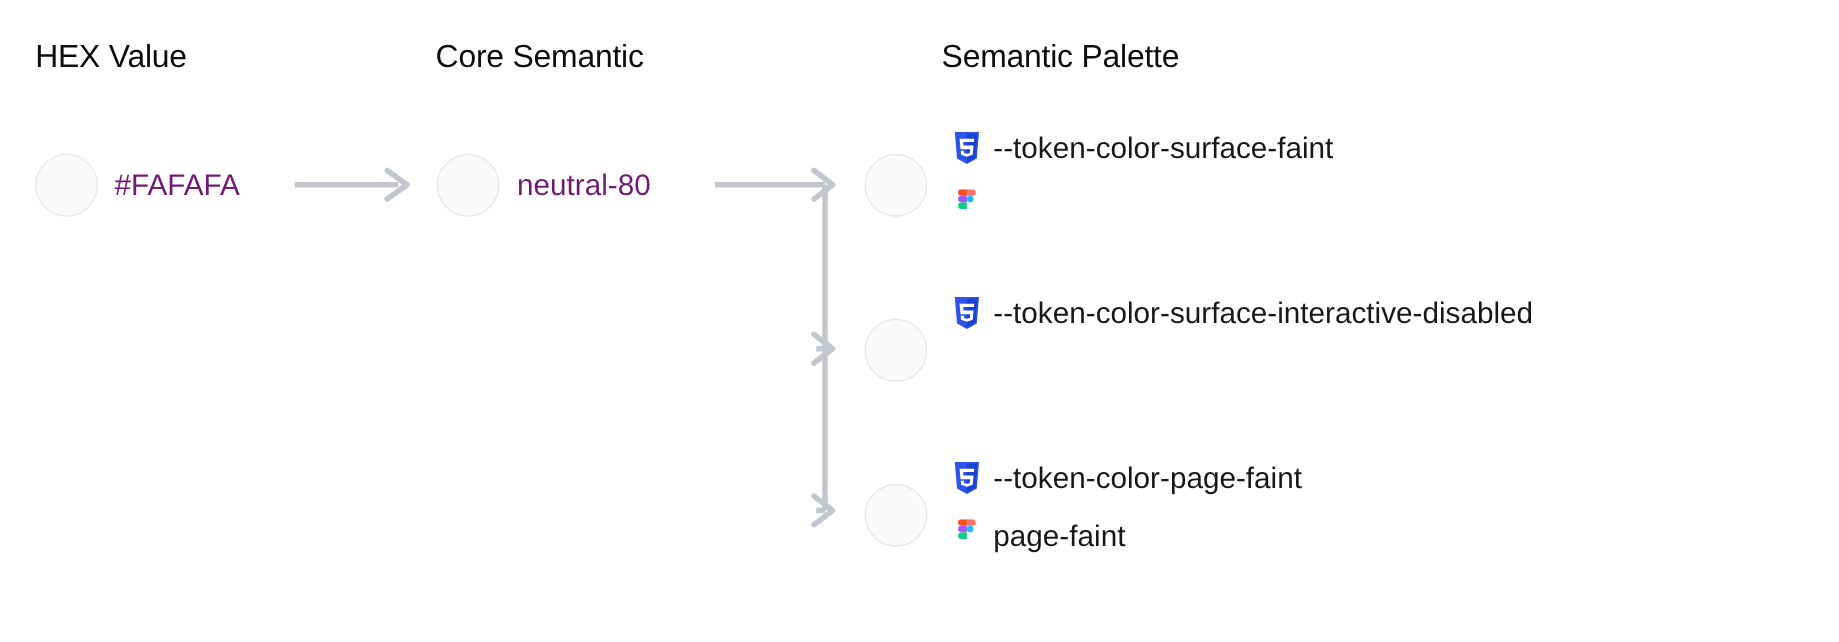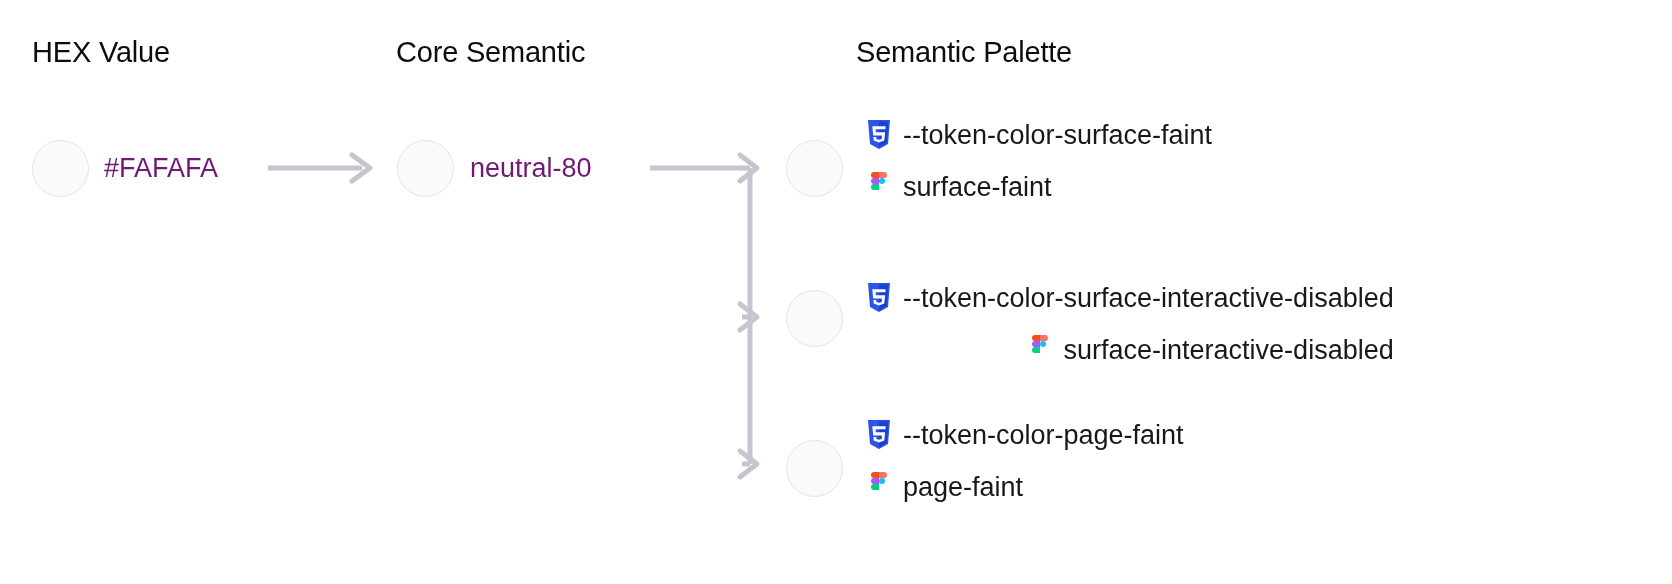--- a/index.html
+++ b/index.html
@@ -77,21 +77,21 @@
 
   
   .sem-row {
     position: absolute;
     left: 866px;
     display: flex;
     flex-direction: column;
     gap: 18px;
   }
   #sem-row-0 { top: 118px; }
-  #sem-row-1 { top: 281px; align-items: flex-end; }
+  #sem-row-1 { top: 268px; }
   #sem-row-2 { top: 418px; }
 
   .token-line {
     display: flex;
     align-items: center;
     gap: 11px;
     height: 34px;
   }
   .token-text {
     font-size: 27px;
@@ -168,67 +168,54 @@
     <div class="token-line">
       <span class="icon-box">
         <svg width="26" height="30" viewBox="0 0 20 30">
           <path d="M5 0 h5 v6 h-5 a3 3 0 0 1 0 -6 z" fill="#F24E1E"></path>
           <path d="M10 0 h5 a3 3 0 0 1 0 6 h-5 z" fill="#FF7262"></path>
           <path d="M5 6 h5 v6 h-5 a3 3 0 0 1 0 -6 z" fill="#A259FF"></path>
           <circle cx="13" cy="9" r="3" fill="#1ABCFE"></circle>
           <path d="M5 12 h5 v6 h-5 a3 3 0 0 1 0 -6 z" fill="#0ACF83"></path>
         </svg>
       </span>
-      <span class="token-text">surface-faint</span>
     </div>
   </div>
 
   <div class="sem-row" id="sem-row-1">
     <div class="token-line">
       <span class="icon-box">
         <svg width="26" height="30" viewBox="0 0 26 30">
           <path d="M2 0 L24 0 L22 24 L13 29 L4 24 Z" fill="#2D53E8"></path>
           <path d="M13 1.6 L22.4 1.6 L20.7 23.1 L13 27.4 Z" fill="#1B42CE"></path>
           <path d="M6.3 6.2 L19.7 6.2 L19.4 9.2 L9.6 9.2 L9.8 12.2 L19.1 12.2 L18.3 20.6 L13 22.4 L7.7 20.6 L7.4 17 L10.2 17 L10.35 19 L13 19.8 L15.65 19 L15.9 15.6 L7.2 15.6 L6.6 9.2 Z" fill="#ffffff"></path>
         </svg>
       </span>
       <span class="token-text">--token-color-surface-interactive-disabled</span>
+    </div>
+  </div>
+
+  <div class="sem-row" id="sem-row-2">
+    <div class="token-line">
+      <span class="icon-box">
+        <svg width="26" height="30" viewBox="0 0 26 30">
+          <path d="M2 0 L24 0 L22 24 L13 29 L4 24 Z" fill="#2D53E8"></path>
+          <path d="M13 1.6 L22.4 1.6 L20.7 23.1 L13 27.4 Z" fill="#1B42CE"></path>
+          <path d="M6.3 6.2 L19.7 6.2 L19.4 9.2 L9.6 9.2 L9.8 12.2 L19.1 12.2 L18.3 20.6 L13 22.4 L7.7 20.6 L7.4 17 L10.2 17 L10.35 19 L13 19.8 L15.65 19 L15.9 15.6 L7.2 15.6 L6.6 9.2 Z" fill="#ffffff"></path>
+        </svg>
+      </span>
+      <span class="token-text">--token-color-page-faint</span>
     </div>
     <div class="token-line">
       <span class="icon-box">
         <svg width="26" height="30" viewBox="0 0 20 30">
           <path d="M5 0 h5 v6 h-5 a3 3 0 0 1 0 -6 z" fill="#F24E1E"></path>
           <path d="M10 0 h5 a3 3 0 0 1 0 6 h-5 z" fill="#FF7262"></path>
           <path d="M5 6 h5 v6 h-5 a3 3 0 0 1 0 -6 z" fill="#A259FF"></path>
           <circle cx="13" cy="9" r="3" fill="#1ABCFE"></circle>
           <path d="M5 12 h5 v6 h-5 a3 3 0 0 1 0 -6 z" fill="#0ACF83"></path>
         </svg>
       </span>
-      <span class="token-text">surface-interactive-disabled</span>
+      <span class="token-text">page-faint</span>
     </div>
   </div>
 
-  <div class="sem-row" id="sem-row-2">
-    <div class="token-line">
-      <span class="icon-box">
-        <svg width="26" height="30" viewBox="0 0 26 30">
-          <path d="M2 0 L24 0 L22 24 L13 29 L4 24 Z" fill="#2D53E8"></path>
-          <path d="M13 1.6 L22.4 1.6 L20.7 23.1 L13 27.4 Z" fill="#1B42CE"></path>
-          <path d="M6.3 6.2 L19.7 6.2 L19.4 9.2 L9.6 9.2 L9.8 12.2 L19.1 12.2 L18.3 20.6 L13 22.4 L7.7 20.6 L7.4 17 L10.2 17 L10.35 19 L13 19.8 L15.65 19 L15.9 15.6 L7.2 15.6 L6.6 9.2 Z" fill="#ffffff"></path>
-        </svg>
-      </span>
-      <span class="token-text">--token-color-page-faint</span>
-    </div>
-    <div class="token-line">
-      <span class="icon-box">
-        <svg width="26" height="30" viewBox="0 0 20 30">
-          <path d="M5 0 h5 v6 h-5 a3 3 0 0 1 0 -6 z" fill="#F24E1E"></path>
-          <path d="M10 0 h5 a3 3 0 0 1 0 6 h-5 z" fill="#FF7262"></path>
-          <path d="M5 6 h5 v6 h-5 a3 3 0 0 1 0 -6 z" fill="#A259FF"></path>
-          <circle cx="13" cy="9" r="3" fill="#1ABCFE"></circle>
-          <path d="M5 12 h5 v6 h-5 a3 3 0 0 1 0 -6 z" fill="#0ACF83"></path>
-        </svg>
-      </span>
-      <span class="token-text">page-faint</span>
-    </div>
-  </div>
-
 </div>
 
 </body></html>

